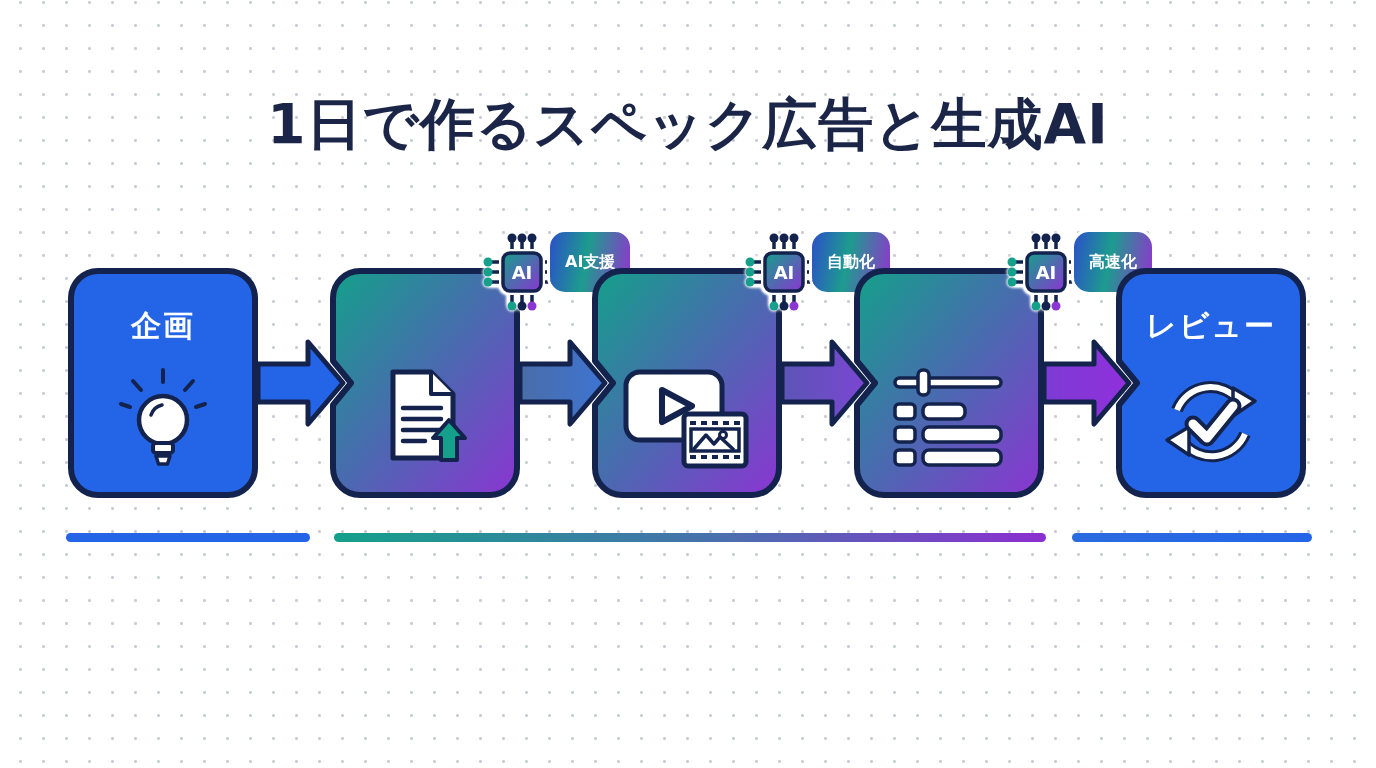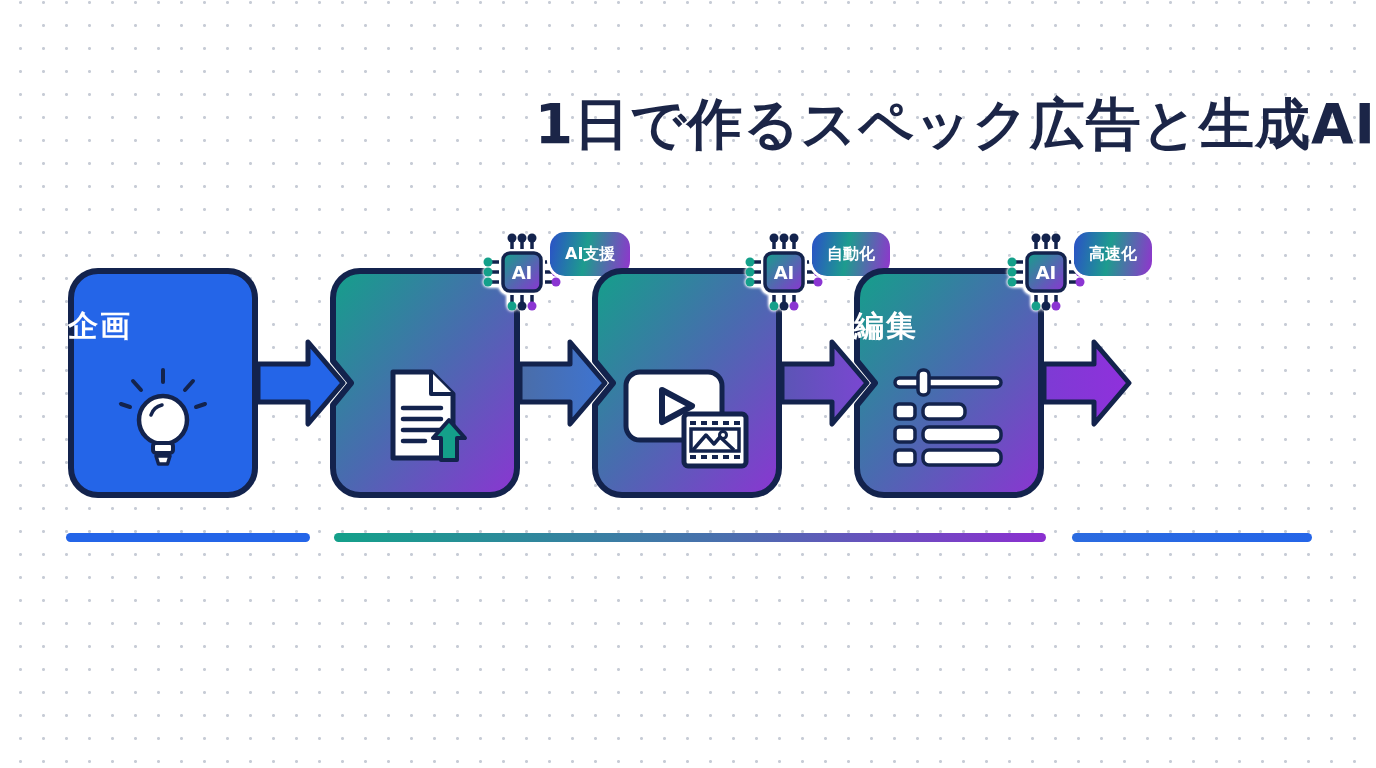--- a/index.html
+++ b/index.html
@@ -4,42 +4,42 @@
 <style>
   html,body{margin:0;padding:0;}
   body{
     width:1376px;height:768px;position:relative;overflow:hidden;
     background-color:#ffffff;
     background-image:radial-gradient(circle,#c7ccd6 1.3px,transparent 1.6px);
     background-size:23px 23px;background-position:9px 14px;
     font-family:"DejaVu Sans",sans-serif;
   }
   .title{
-    position:absolute;top:88px;left:0;width:100%;text-align:right;
+    position:absolute;top:88px;left:0;width:100%;text-align:center;
     font-size:55px;font-weight:800;color:#1b2547;letter-spacing:1px;
   }
   .flow{
     position:absolute;top:268px;left:68px;display:flex;align-items:flex-start;
   }
   .stage{position:relative;width:190px;height:230px;z-index:2;}
   .stage .shape{position:absolute;left:0;top:0;}
   .stage .label{
-    position:absolute;top:38px;left:0;width:100%;text-align:left;
+    position:absolute;top:38px;left:0;width:100%;text-align:center;
     font-size:30px;font-weight:800;color:#ffffff;letter-spacing:2px;
   }
   .stage .icon{position:absolute;left:50%;top:100px;transform:translateX(-50%);}
   .arrow-slot{position:relative;width:72px;height:230px;z-index:1;}
   .arrow-slot svg{position:absolute;left:-2px;top:57px;}
   .chip{
     position:absolute;top:-38px;right:-44px;width:84px;height:84px;z-index:4;
     filter:drop-shadow(0 0 1.5px #ffffff) drop-shadow(0 0 1px #ffffff);
   }
   .badge{
     position:absolute;top:-36px;left:calc(100% + 30px);z-index:5;
-    height:28px;line-height:28px;padding:8px 15px;border-radius:15px;
+    height:28px;line-height:28px;padding:16px 15px;border-radius:15px;
     background:linear-gradient(100deg,#2b50c8 0%,#1d9c8e 45%,#9432cf 100%);
     box-shadow:0 0 0 3px #ffffff;
     color:#ffffff;font-size:16px;font-weight:800;white-space:nowrap;
   }
   .underline{position:absolute;height:9px;border-radius:5px;top:533px;}
   .underline.seg1{left:66px;width:244px;background:#2465e8;}
   .underline.seg2{left:334px;width:712px;background:linear-gradient(90deg,#14a08a 0%,#4a6fae 55%,#8b2fd0 100%);}
   .underline.seg3{left:1072px;width:240px;background:linear-gradient(90deg,#2b6be0,#2465e8);}
 </style>
 </head>
@@ -258,21 +258,20 @@
     <svg class="shape" width="190" height="230" viewBox="0 0 190 230">
       <defs>
         <linearGradient id="g4" x1="0%" y1="0%" x2="100%" y2="100%">
           <stop offset="0%" stop-color="#14a08a"></stop>
             <stop offset="50%" stop-color="#4a6ab0"></stop>
             <stop offset="100%" stop-color="#8b35d2"></stop>
         </linearGradient>
       </defs>
       <path d="M30 3 H160 A27 27 0 0 1 187 30 V200 A27 27 0 0 1 160 227 H30 A27 27 0 0 1 3 200 V137 L21 115 L3 93 V30 A27 27 0 0 1 30 3 Z" fill="url(#g4)" stroke="#13234d" stroke-width="6" stroke-linejoin="round"></path>
     </svg>
-    <div class="label">編集</div>
     <svg class="icon" width="114" height="100" viewBox="0 0 114 100">
       <rect x="3" y="10" width="106" height="9" rx="4.5" fill="#ffffff" stroke="#13234d" stroke-width="3.5"></rect>
       <rect x="26" y="2" width="11" height="25" rx="5" fill="#ffffff" stroke="#13234d" stroke-width="3.5"></rect>
       <rect x="3" y="36" width="20" height="15" rx="4" fill="#ffffff" stroke="#13234d" stroke-width="3.5"></rect>
       <rect x="31" y="36" width="42" height="15" rx="6" fill="#ffffff" stroke="#13234d" stroke-width="3.5"></rect>
       <rect x="3" y="59" width="20" height="15" rx="4" fill="#ffffff" stroke="#13234d" stroke-width="3.5"></rect>
       <rect x="31" y="59" width="78" height="15" rx="6" fill="#ffffff" stroke="#13234d" stroke-width="3.5"></rect>
       <rect x="3" y="82" width="20" height="15" rx="4" fill="#ffffff" stroke="#13234d" stroke-width="3.5"></rect>
       <rect x="31" y="82" width="78" height="15" rx="6" fill="#ffffff" stroke="#13234d" stroke-width="3.5"></rect>
     </svg>
@@ -337,18 +336,34 @@
       <defs>
         <linearGradient id="a4" x1="0%" y1="0%" x2="100%" y2="0%">
           <stop offset="0%" stop-color="#7d3bd4"></stop>
             <stop offset="100%" stop-color="#9030dc"></stop>
         </linearGradient>
       </defs>
       <polygon points="2,39 52,39 52,17 87,58 52,99 52,77 2,77" fill="url(#a4)" stroke="#13234d" stroke-width="5" stroke-linejoin="round"></polygon>
     </svg>
   </div>
 
+  <div class="stage">
+    <svg class="shape" width="190" height="230" viewBox="0 0 190 230">
+      <path d="M30 3 H160 A27 27 0 0 1 187 30 V200 A27 27 0 0 1 160 227 H30 A27 27 0 0 1 3 200 V137 L21 115 L3 93 V30 A27 27 0 0 1 30 3 Z" fill="#2465e8" stroke="#13234d" stroke-width="6" stroke-linejoin="round"></path>
+    </svg>
+    <div class="label">レビュー</div>
+    <svg class="icon" width="104" height="104" viewBox="0 0 104 104">
+      <path d="M18 42 A36 36 0 0 1 80 33" fill="none" stroke="#13234d" stroke-width="12"></path>
+      <path d="M18 42 A36 36 0 0 1 80 33" fill="none" stroke="#ffffff" stroke-width="6"></path>
+      <polygon points="74,20 96,33 74,48" fill="#ffffff" stroke="#13234d" stroke-width="3.5" stroke-linejoin="round"></polygon>
+      <path d="M86 66 A36 36 0 0 1 24 74" fill="none" stroke="#13234d" stroke-width="12"></path>
+      <path d="M86 66 A36 36 0 0 1 24 74" fill="none" stroke="#ffffff" stroke-width="6"></path>
+      <polygon points="30,59 8,72 30,87" fill="#ffffff" stroke="#13234d" stroke-width="3.5" stroke-linejoin="round"></polygon>
+      <path d="M34 56 L48 70 L74 38" fill="none" stroke="#13234d" stroke-width="17" stroke-linecap="round" stroke-linejoin="round"></path>
+      <path d="M34 56 L48 70 L74 38" fill="none" stroke="#ffffff" stroke-width="9" stroke-linecap="round" stroke-linejoin="round"></path>
+    </svg>
+  </div>
 
 </div>
 
 <div class="underline seg1"></div>
 <div class="underline seg2"></div>
 <div class="underline seg3"></div>
 
 </body></html>

